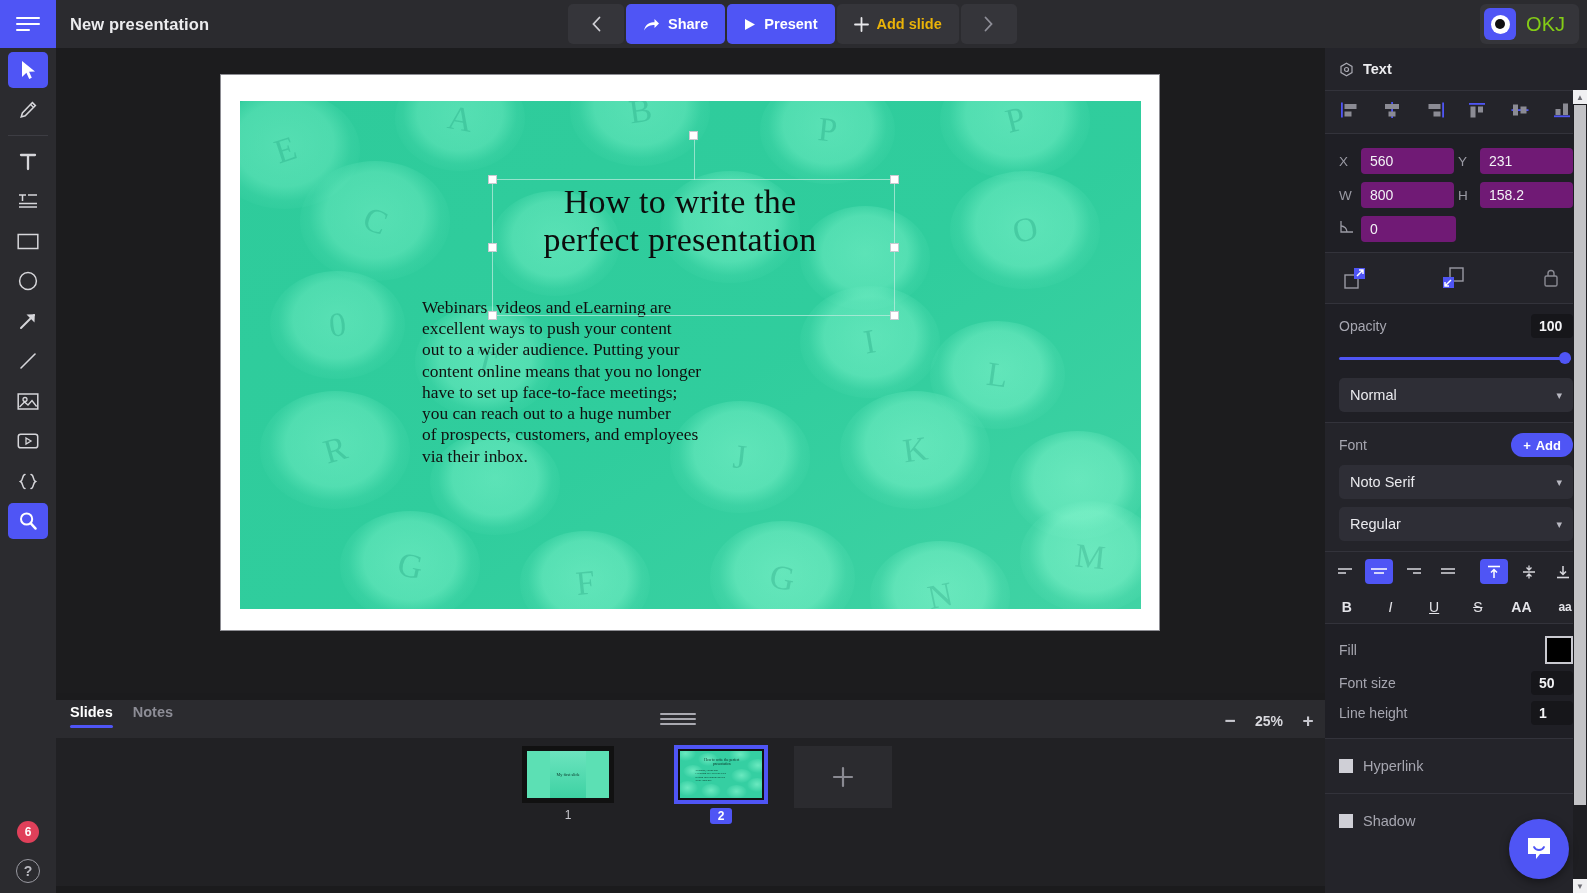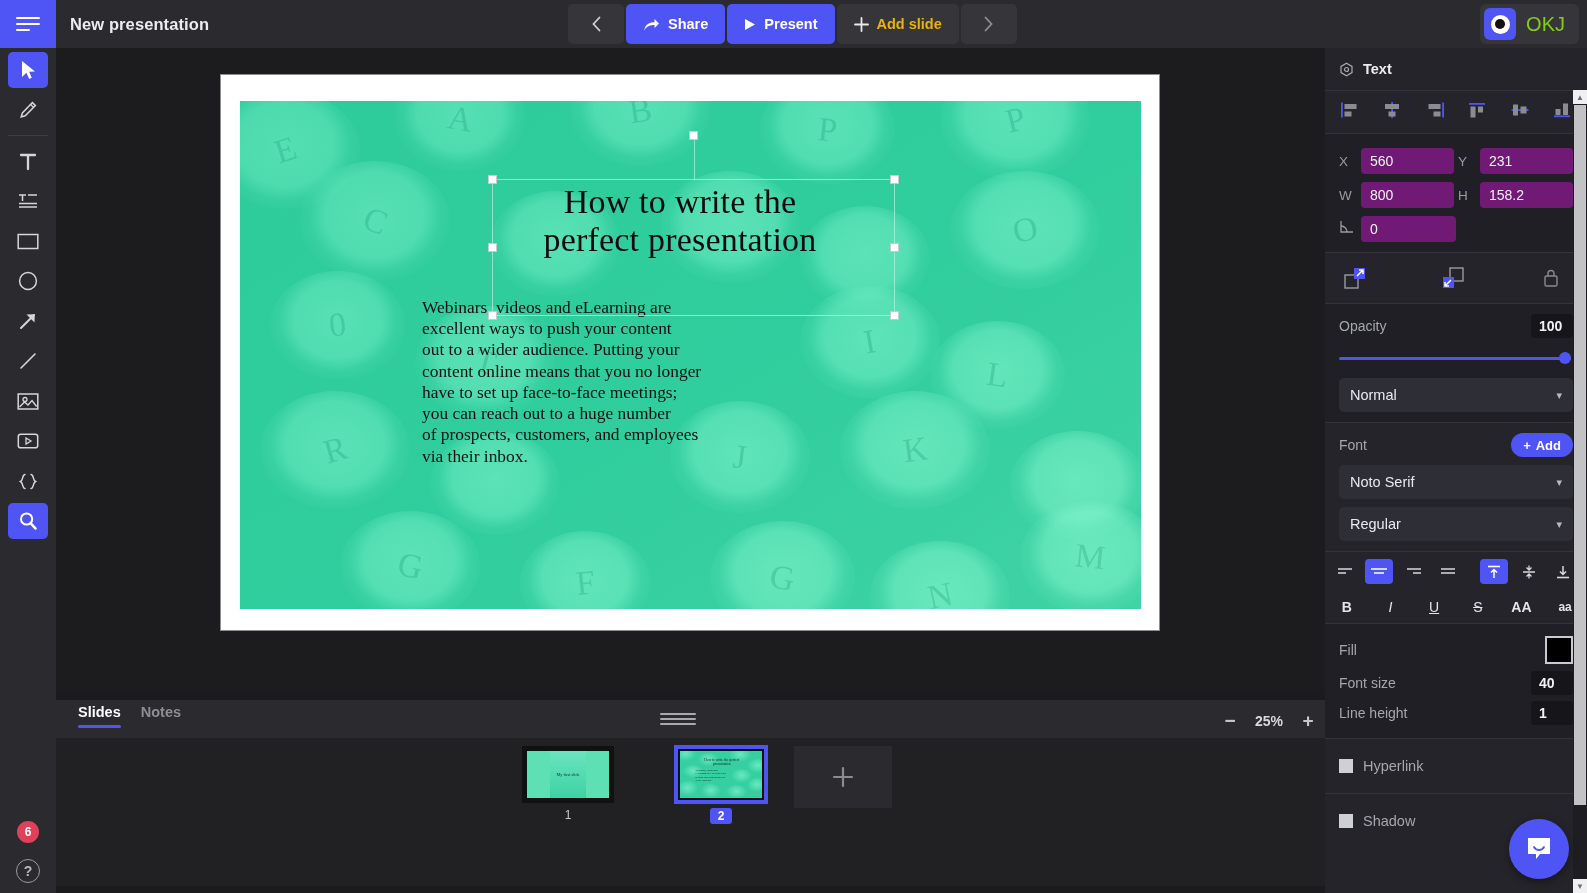--- a/index.html
+++ b/index.html
@@ -147,21 +147,21 @@
 
   
   .bottom {
     position: absolute; left: 56px; top: 693px; width: 1269px; height: 200px;
     background: #1b1b1d;
   }
   .bottom-head {
     position: absolute; left: 0; top: 7px; width: 1269px; height: 38px;
     background: #2b2b2f;
   }
-  .tabs { position: absolute; left: 14px; top: 4px; display: flex; gap: 20px; margin-left: 8px; }
+  .tabs { position: absolute; left: 14px; top: 4px; display: flex; gap: 20px; }
   .tab {
     font-size: 14.5px; font-weight: bold; color: #8d8d96;
     padding-bottom: 8px; cursor: pointer; position: relative;
   }
   .tab.active { color: #fff; }
   .tab.active::after {
     content: ""; position: absolute; left: 0; right: 0; bottom: 0;
     height: 3px; background: #4f55f5; border-radius: 2px;
   }
   .drag-handle {
@@ -808,21 +808,21 @@
       <div class="fmt aas">aa</div>
     </div>
 
     <div class="rp-section dark" style="padding:8px 14px 10px;">
       <div class="prop-row" style="height:36px;">
         <div class="plabel">Fill</div>
         <div class="swatch"></div>
       </div>
       <div class="prop-row">
         <div class="plabel">Font size</div>
-        <div class="pval">40</div>
+        <div class="pval">50</div>
       </div>
       <div class="prop-row">
         <div class="plabel">Line height</div>
         <div class="pval">1</div>
       </div>
     </div>
 
     <div class="rp-section" style="padding:10px 14px;">
       <div class="check-row">
         <div class="cbox"></div>

